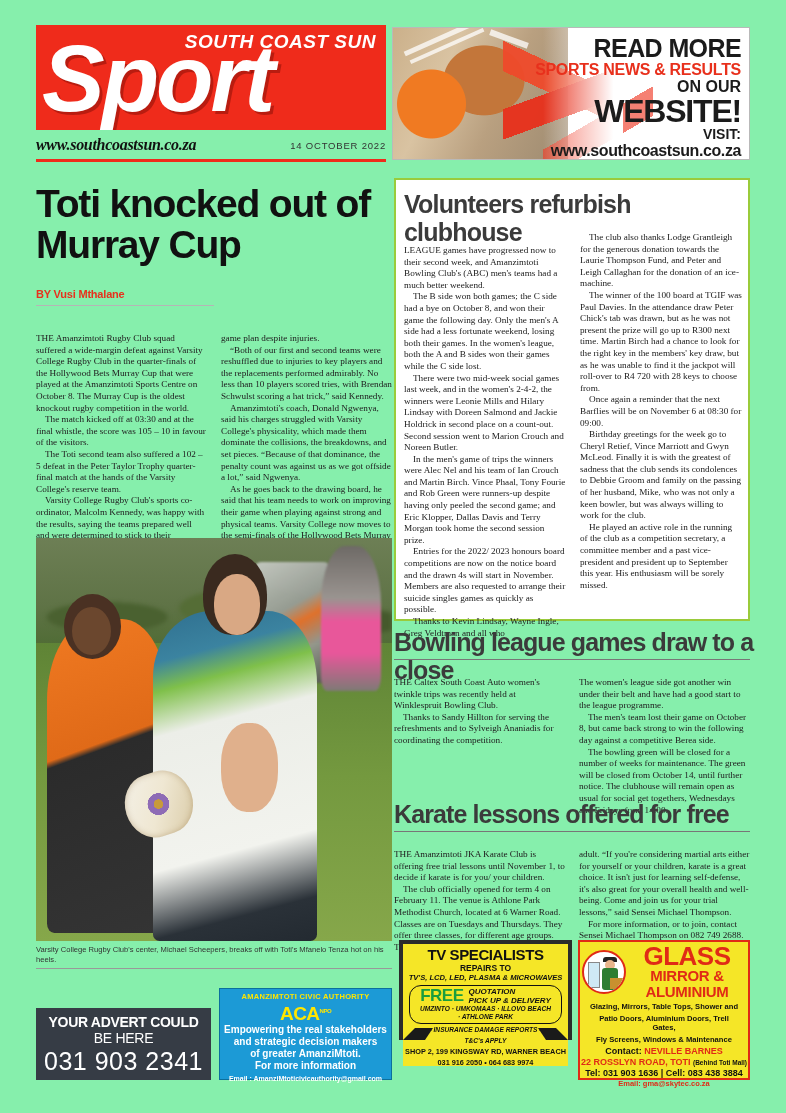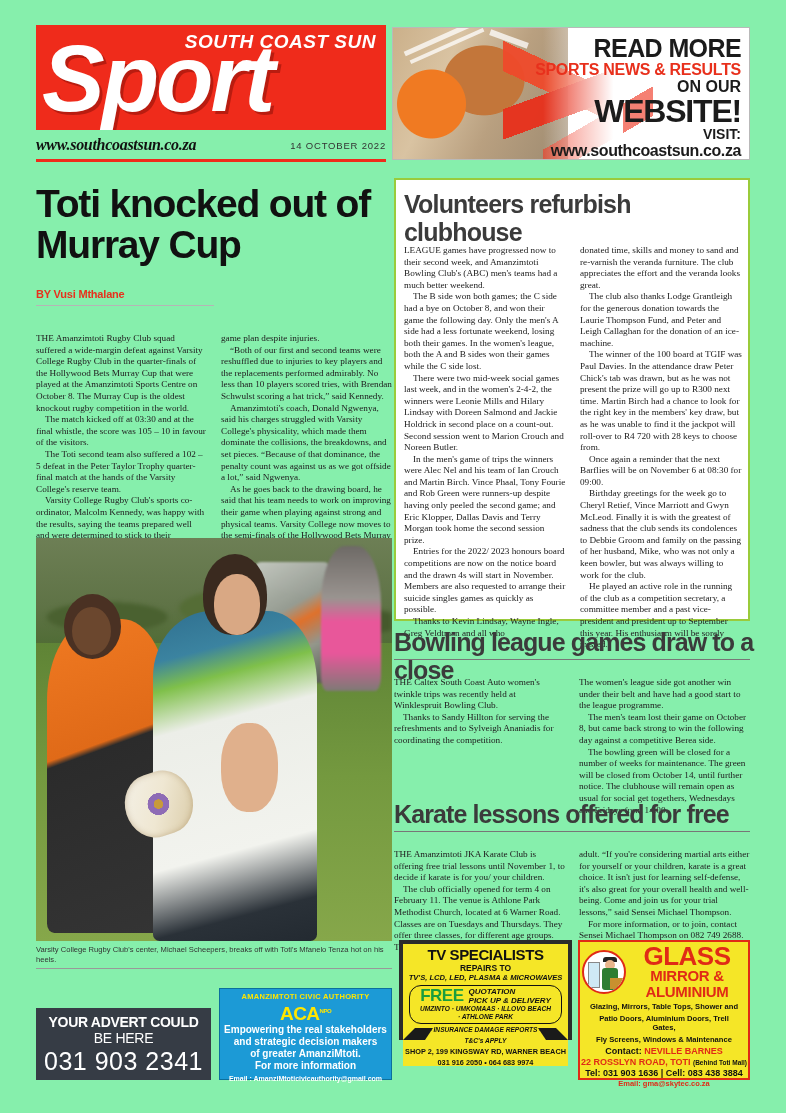--- a/index.html
+++ b/index.html
@@ -368,21 +368,20 @@
   <div class="vol-cols">
     <div class="vol-col">
       <p class="body-p first">LEAGUE games have progressed now to their second week, and Amanzimtoti Bowling Club's (ABC) men's teams had a much better weekend.</p>
       <p class="body-p">The B side won both games; the C side had a bye on October 8, and won their game the following day. Only the men's A side had a less fortunate weekend, losing both their games. In the women's league, both the A and B sides won their games while the C side lost.</p>
       <p class="body-p">There were two mid-week social games last week, and in the women's 2-4-2, the winners were Leonie Mills and Hilary Lindsay with Doreen Salmond and Jackie Holdrick in second place on a count-out. Second session went to Marion Crouch and Noreen Butler.</p>
       <p class="body-p">In the men's game of trips the winners were Alec Nel and his team of Ian Crouch and Martin Birch. Vince Phaal, Tony Fourie and Rob Green were runners-up despite having only peeled the second game; and Eric Klopper, Dallas Davis and Terry Morgan took home the second session prize.</p>
       <p class="body-p">Entries for the 2022/ 2023 honours board competitions are now on the notice board and the drawn 4s will start in November. Members are also requested to arrange their suicide singles games as quickly as possible.</p>
       <p class="body-p">Thanks to Kevin Lindsay, Wayne Ingle, Greg Veldtman and all who</p>
     </div>
     <div class="vol-col">
-      <p class="body-p first">donated time, skills and money to sand and re-varnish the veranda furniture. The club appreciates the effort and the veranda looks great.</p>
       <p class="body-p">The club also thanks Lodge Grantleigh for the generous donation towards the Laurie Thompson Fund, and Peter and Leigh Callaghan for the donation of an ice-machine.</p>
       <p class="body-p">The winner of the 100 board at TGIF was Paul Davies. In the attendance draw Peter Chick's tab was drawn, but as he was not present the prize will go up to R300 next time. Martin Birch had a chance to look for the right key in the members' key draw, but as he was unable to find it the jackpot will roll-over to R4 720 with 28 keys to choose from.</p>
       <p class="body-p">Once again a reminder that the next Barflies will be on November 6 at 08:30 for 09:00.</p>
       <p class="body-p">Birthday greetings for the week go to Cheryl Retief, Vince Marriott and Gwyn McLeod. Finally it is with the greatest of sadness that the club sends its condolences to Debbie Groom and family on the passing of her husband, Mike, who was not only a keen bowler, but was always willing to work for the club.</p>
       <p class="body-p">He played an active role in the running of the club as a competition secretary, a committee member and a past vice-president and president up to September this year. His enthusiasm will be sorely missed.</p>
     </div>
   </div>
 
   <h2 class="bowl-head">Bowling league games draw to a close</h2>
   <div class="bowl-rule"></div>

